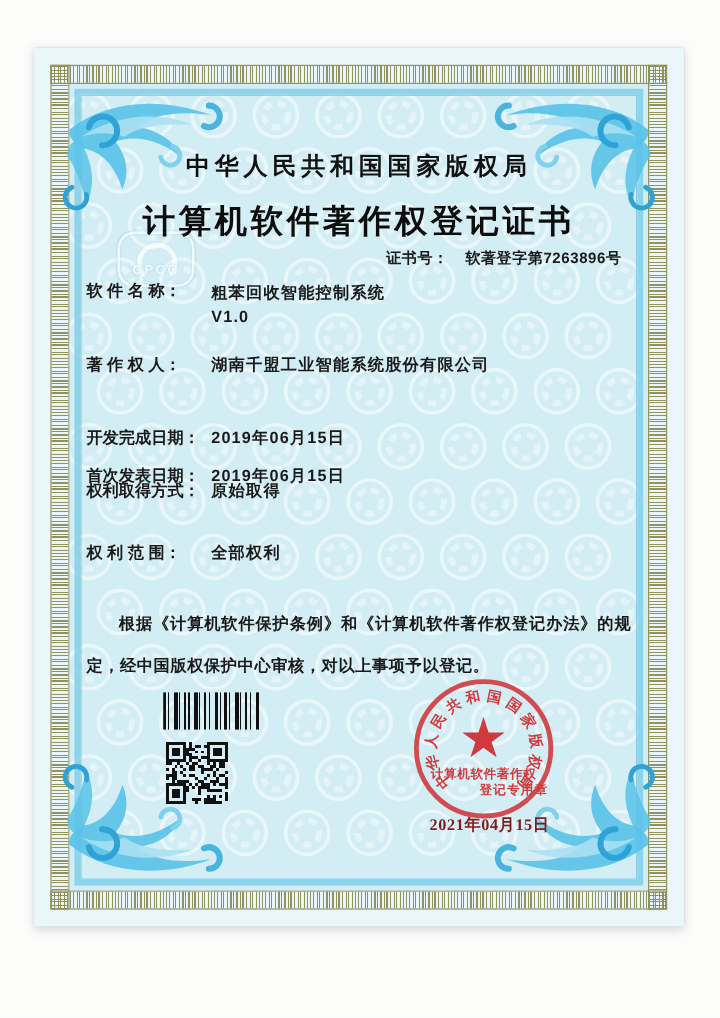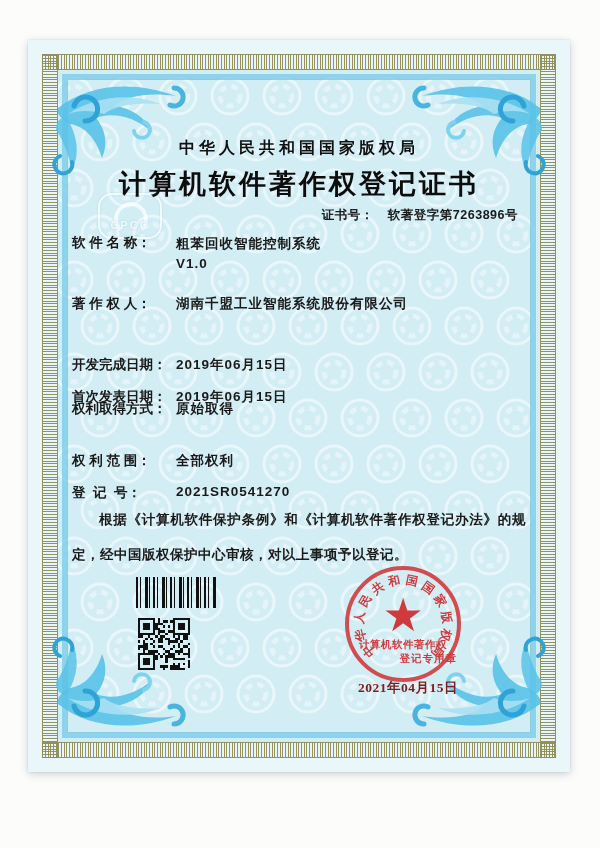--- a/index.html
+++ b/index.html
@@ -57,22 +57,22 @@
   }
   .emboss-txt {
     position:absolute; left:0; right:0; bottom:6px; text-align:center;
     font-size:11px; font-weight:bold; letter-spacing:2px; color:rgba(255,255,255,.95);
     text-shadow:0 0 2px rgba(130,190,210,.8);
   }
 
   .content { position:absolute; inset:0; z-index:3; color:#1a1a1a; }
 
   .authority {
-    position:absolute; top:98px; left:0; right:0; text-align:center;
-    font-size:16px; font-weight:bold; letter-spacing:4px; color:#111;
+    position:absolute; top:85px; left:0; right:0; text-align:center;
+    font-size:20px; font-weight:bold; letter-spacing:4px; color:#111;
   }
   .cert-title {
     position:absolute; top:126px; left:0; right:0; text-align:center;
     font-size:27px; font-weight:bold; letter-spacing:3px; color:#0d0d0d;
   }
   .certno {
     position:absolute; top:167px; right:52px;
     font-size:12.5px; font-weight:bold; letter-spacing:.5px;
   }
   .certno .gap { display:inline-block; width:14px; }
@@ -466,23 +466,20 @@
       </div>
       <div class="row r4">
         <span class="lbl">首次发表日期：</span><span class="val">2019年06月15日</span>
       </div>
       <div class="row r5">
         <span class="lbl">权利取得方式：</span><span class="val">原始取得</span>
       </div>
       <div class="row r6">
         <span class="lbl">权 利 范 围：</span><span class="val">全部权利</span>
       </div>
-      <div class="row r7">
-        <span class="lbl">登  记  号：</span><span class="val">2021SR0541270</span>
-      </div>
 
       <div class="statement">根据《计算机软件保护条例》和《计算机软件著作权登记办法》的规定，经中国版权保护中心审核，对以上事项予以登记。</div>
 
       <div class="barcode"></div>
       <div class="qr" id="qr"><svg viewBox="0 0 21 21" width="52" height="52" shape-rendering="crispEdges">
             <rect x="0" y="0" width="1" height="1" fill="#111"></rect>
             <rect x="1" y="0" width="1" height="1" fill="#111"></rect>
             <rect x="2" y="0" width="1" height="1" fill="#111"></rect>
             <rect x="3" y="0" width="1" height="1" fill="#111"></rect>
             <rect x="4" y="0" width="1" height="1" fill="#111"></rect>

